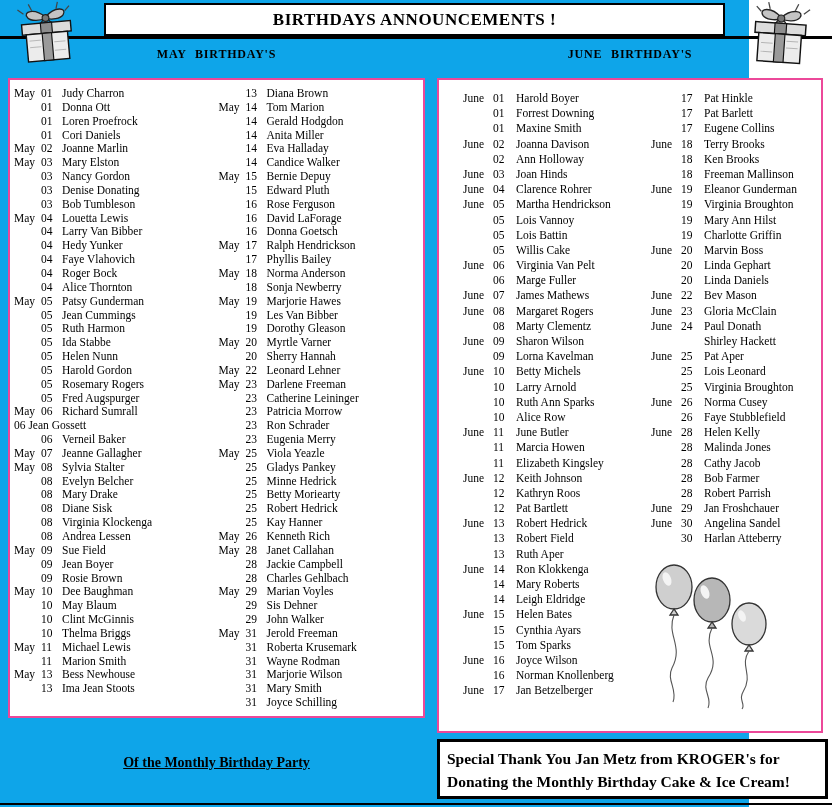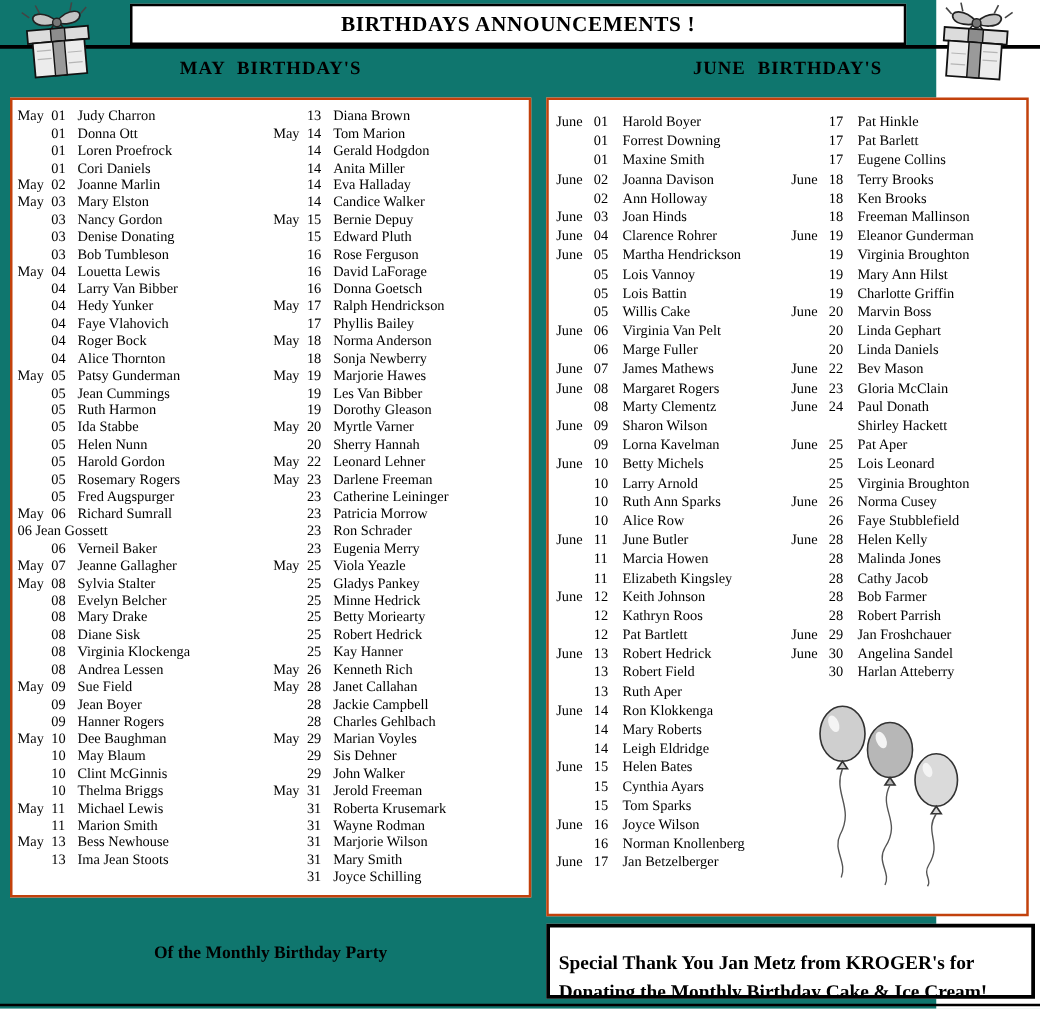--- a/index.html
+++ b/index.html
@@ -4,21 +4,21 @@
 <style>
   * { margin: 0; padding: 0; box-sizing: border-box; }
   html, body { background: #ffffff; }
   body {
     width: 832px; height: 807px;
     font-family: "Liberation Serif", serif;
     color: #000;
     position: relative;
     overflow: hidden;
   }
-  .page { position: relative; width: 749px; height: 807px; background: #0f766e; }
+  .page { position: relative; width: 749px; height: 807px; background: #0ea5e9; }
 
   
   .header-rule {
     position: absolute; left: 0; top: 36px; width: 832px; height: 3px; background: #000;
   }
   .footer-rule {
     position: absolute; left: 0; top: 803px; width: 832px; height: 2px; background: #000;
   }
   .title-box {
     position: absolute; left: 104px; top: 3px; width: 621px; height: 33px;
@@ -28,36 +28,36 @@
   .title-box h1 {
     font-size: 17px; font-weight: bold; letter-spacing: .5px;
   }
   .gift { position: absolute; }
   .gift-left  { left: 12px;  top: 1px; transform: rotate(-5deg); }
   .gift-right { left: 744px; top: 1px; transform: rotate(4deg) scaleX(-1); }
 
   
   .month-heading {
     position: absolute; top: 47px; text-align: center;
-    font-size: 15px; font-weight: bold; letter-spacing: .8px; word-spacing: 5px;
+    font-size: 12px; font-weight: bold; letter-spacing: .8px; word-spacing: 5px;
   }
   .may-heading  { left: 8px;   width: 417px; }
   .june-heading { left: 437px; width: 386px; }
 
   
   .list-box {
-    position: absolute; border: 2px solid #c2410c; background: #fff;
+    position: absolute; border: 2px solid #ec4899; background: #fff;
     display: flex; align-items: flex-start;
   }
   .may-box  { left: 8px;   top: 78px; width: 417px; height: 640px; padding: 7px 0 0 4px; }
   .june-box { left: 437px; top: 78px; width: 386px; height: 655px; padding: 11px 0 0 6px; }
 
   .col { display: flex; flex-direction: column; }
   .may-box  .col { width: 205px; }
-  .june-box .col { width: 197px; }
+  .june-box .col { width: 197px; margin-left: 18px; }
 
   .row { display: flex; align-items: baseline; white-space: nowrap; }
   .may-box  .row { height: 13.85px; line-height: 13.85px; font-size: 11.5px; }
   .june-box .row { height: 15.2px;  line-height: 15.2px;  font-size: 11.5px; }
 
   .row .m { flex: 0 0 auto; overflow: visible; white-space: nowrap; }
   .may-box  .row .m { width: 27px; }
   .june-box .row .m { width: 30px; }
   .row .d { flex: 0 0 auto; }
   .may-box  .row .d { width: 21px; }
@@ -65,26 +65,26 @@
   .row .n { flex: 1 1 auto; overflow: visible; }
 
   
   .balloons { position: absolute; left: 642px; top: 560px; }
 
   
   .sponsor {
     position: absolute; left: 8px; top: 744px; width: 417px;
     text-align: center; font-weight: bold; font-size: 14px;
   }
-  .sponsor .sponsor-line2 { margin-top: 11px; }
+  .sponsor .sponsor-line2 { margin-top: 11px; text-decoration: underline; }
 
   .thanks-box {
     position: absolute; left: 437px; top: 739px; width: 391px; height: 60px;
     border: 3px solid #000; background: #fff;
-    padding: 17px 7px; font-weight: bold; font-size: 15.5px; line-height: 23px;
+    padding: 5px 7px; font-weight: bold; font-size: 15.5px; line-height: 23px;
     white-space: nowrap; overflow: hidden;
   }
 </style>
 </head>
 <body>
 
 <div class="page">
 
   <div class="header-rule"></div>
 
@@ -354,21 +354,21 @@
 
         <div class="row">
           <span class="m"></span>
           <span class="d">09</span>
           <span class="n">Jean Boyer</span>
         </div>
 
         <div class="row">
           <span class="m"></span>
           <span class="d">09</span>
-          <span class="n">Hanner Rogers</span>
+          <span class="n">Rosie Brown</span>
         </div>
 
         <div class="row">
           <span class="m">May</span>
           <span class="d">10</span>
           <span class="n">Dee Baughman</span>
         </div>
 
         <div class="row">
           <span class="m"></span>

